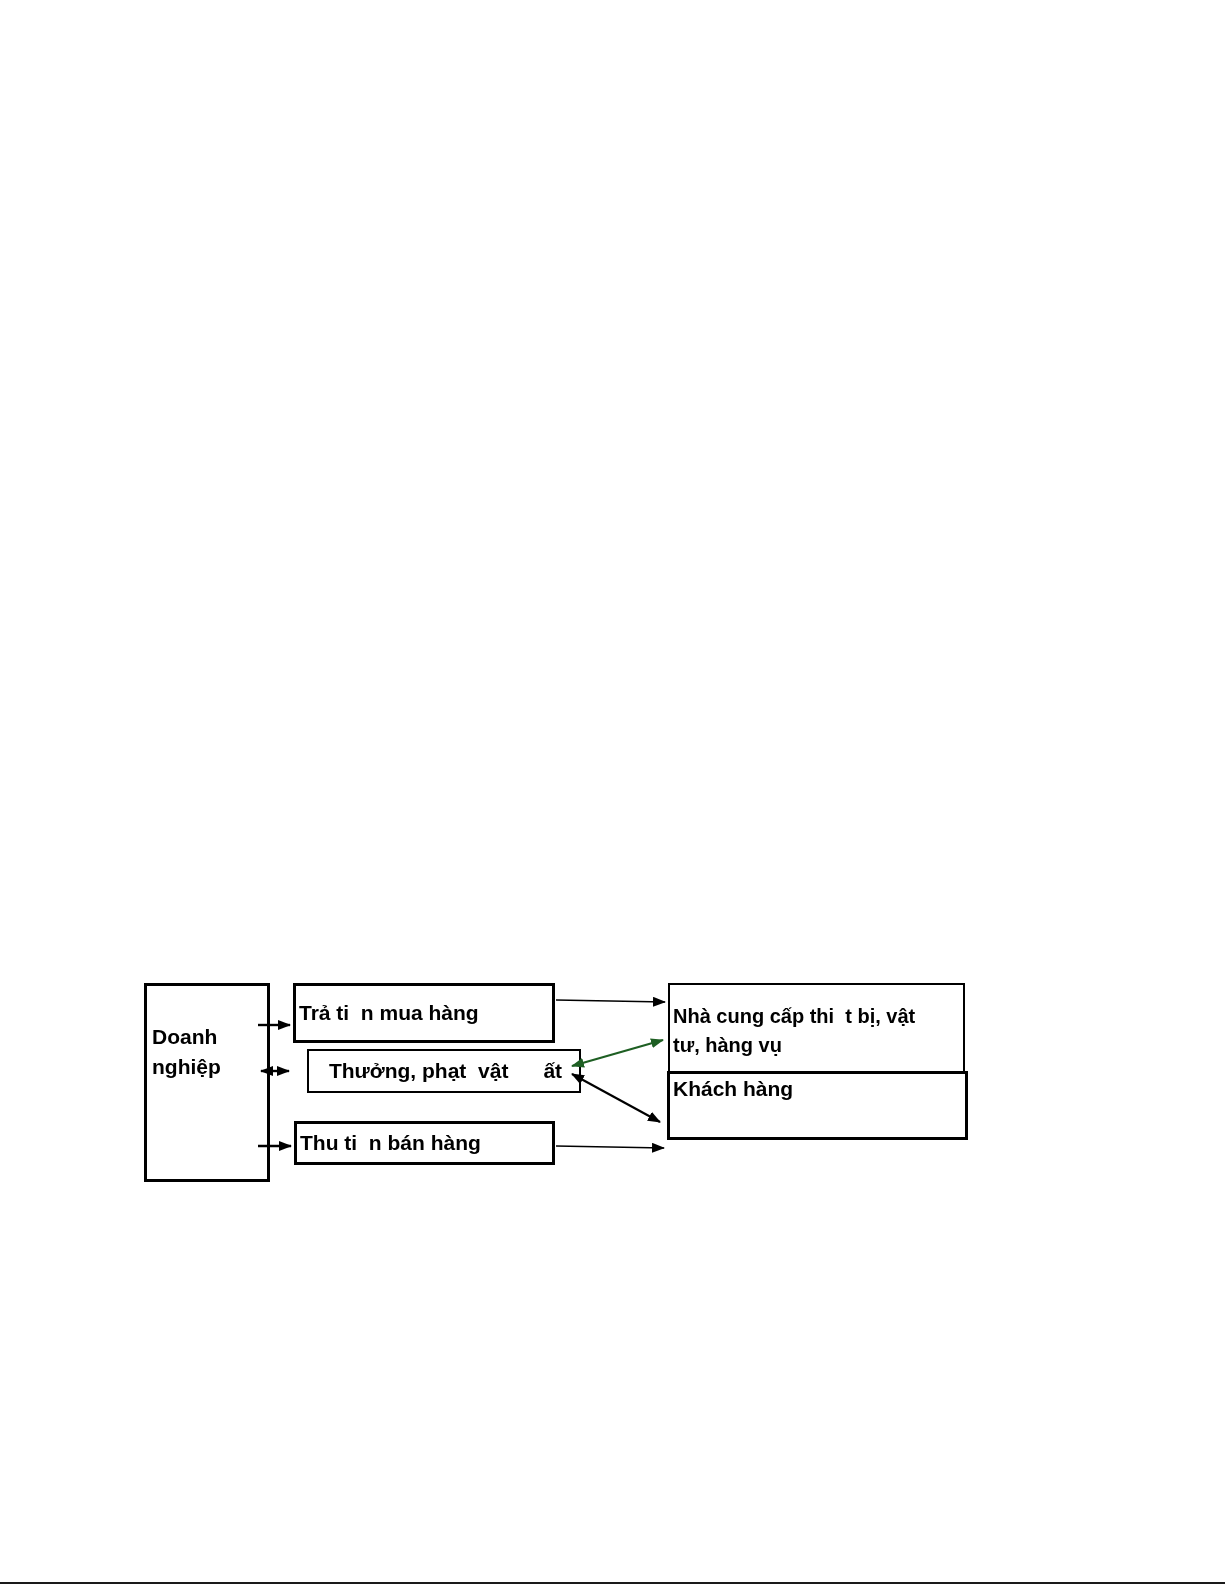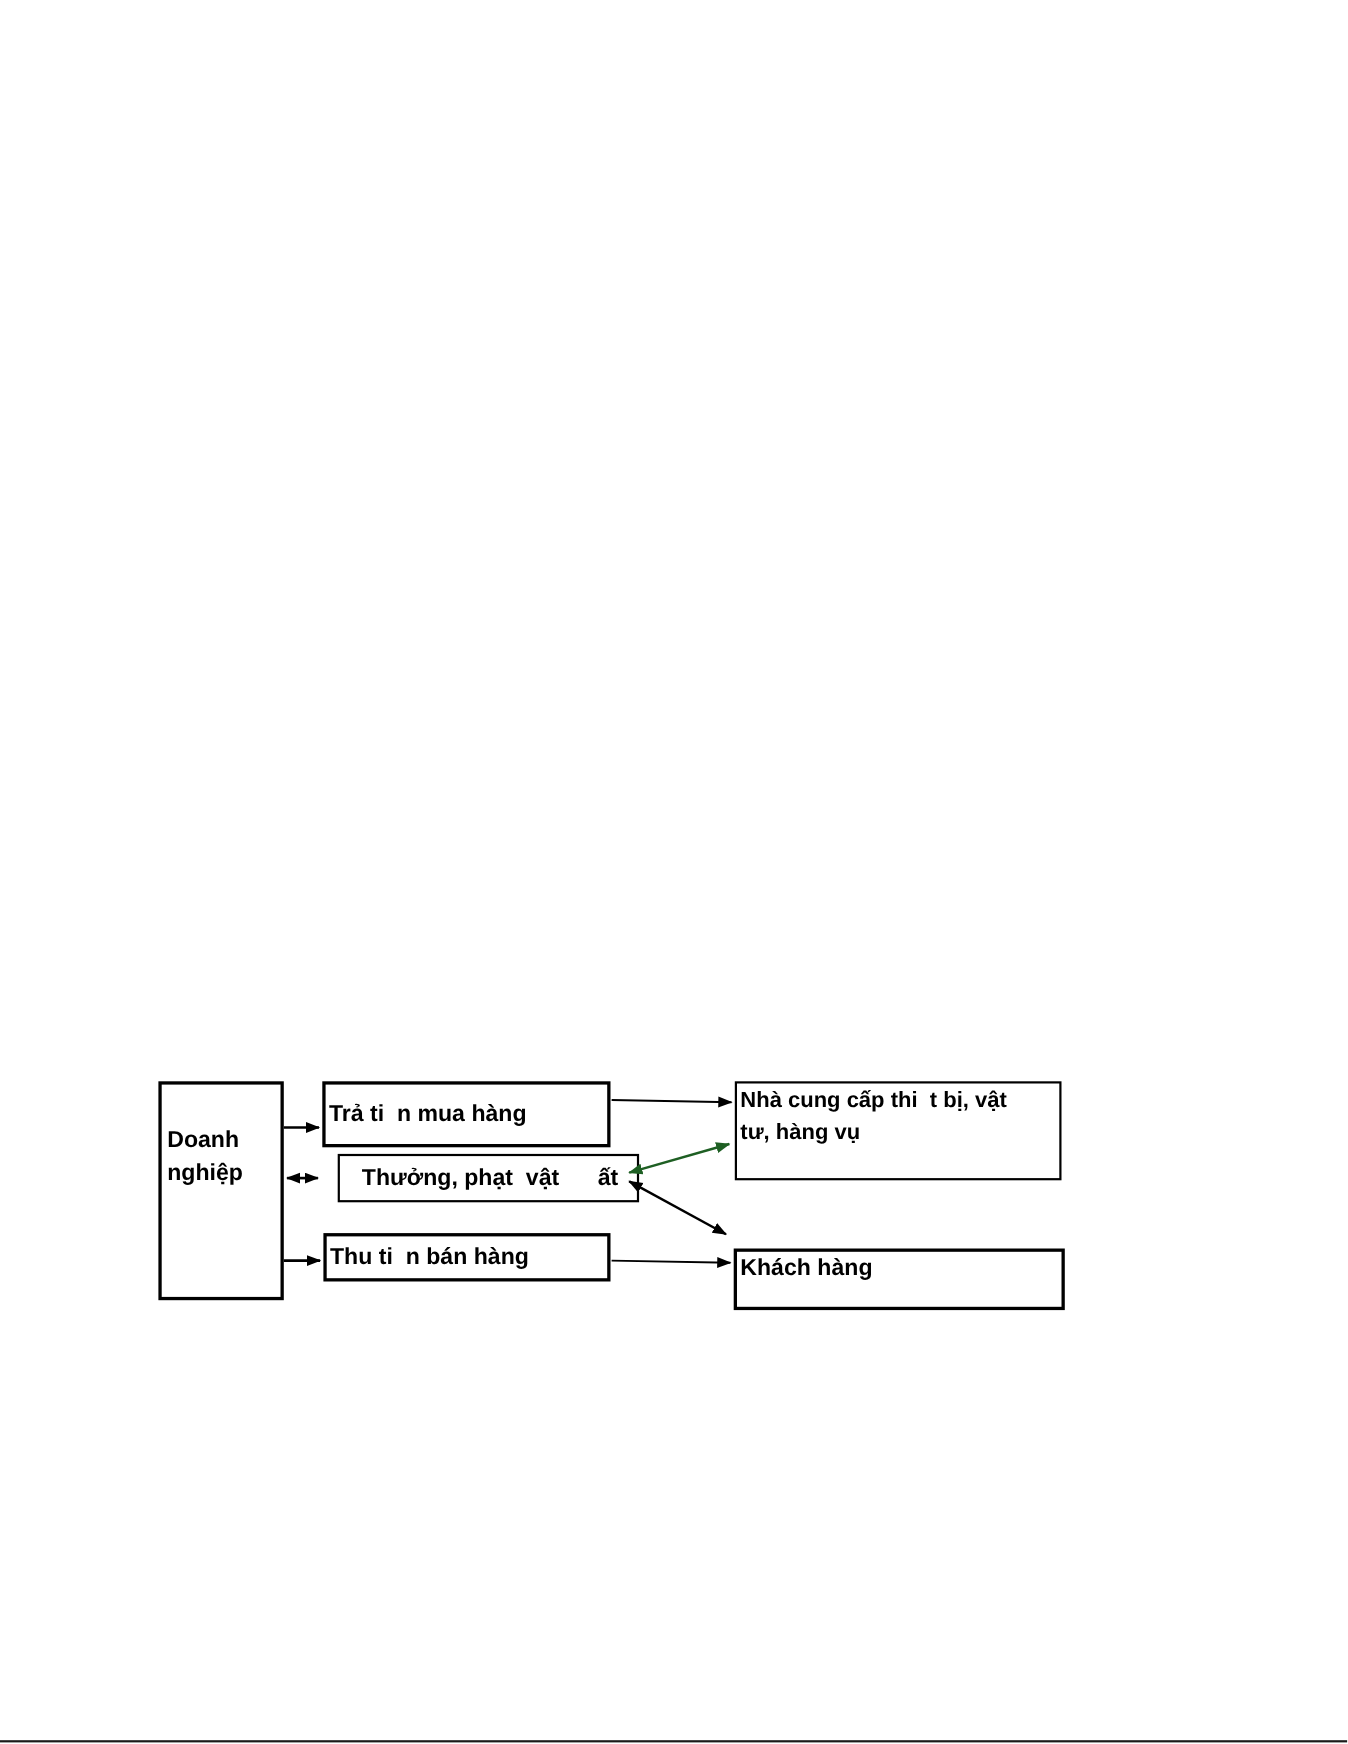--- a/index.html
+++ b/index.html
@@ -17,31 +17,31 @@
     box-sizing: border-box;
     background: #ffffff;
     border: 3px solid #000000;
     font-weight: 700;
     font-size: 21px;
     color: #000000;
   }
   .node .lbl { white-space: pre-wrap; }
   .vcenter { display: flex; align-items: center; padding-left: 3px; }
   #node-doanh-nghiep {
-    left: 144px; top: 983px; width: 114px; height: 199px;
+    left: 144px; top: 983px; width: 126px; height: 199px;
     padding: 36px 4px 0 5px; line-height: 30px;
   }
   #node-tra-tien  { left: 293px; top: 983px;  width: 262px; height: 60px; }
   #node-thuong    { left: 307px; top: 1049px; width: 274px; height: 44px; border-width: 2px; justify-content: center; }
   #node-thu-tien  { left: 294px; top: 1121px; width: 261px; height: 44px; }
   #node-nha-cung-cap {
     left: 668px; top: 983px; width: 297px; height: 90px;
-    border-width: 2px; padding: 1px 2px 0 3px; line-height: 29px; font-size: 20px;
+    border-width: 2px; padding: 17px 2px 0 3px; line-height: 29px; font-size: 20px;
   }
-  #node-khach-hang { left: 667px; top: 1135px; width: 301px; height: 56px; padding: 3px 2px 0 3px; }
+  #node-khach-hang { left: 667px; top: 1071px; width: 301px; height: 69px; padding: 3px 2px 0 3px; }
   #arrow-layer { position: absolute; left: 0; top: 0; width: 1225px; height: 1585px; pointer-events: none; }
   #bottom-rule {
     position: absolute; left: 0; top: 1582px; width: 1225px; height: 2px;
     background: #1a1a1a;
   }
 </style>
 </head>
 <body>
 
 <div id="page">

